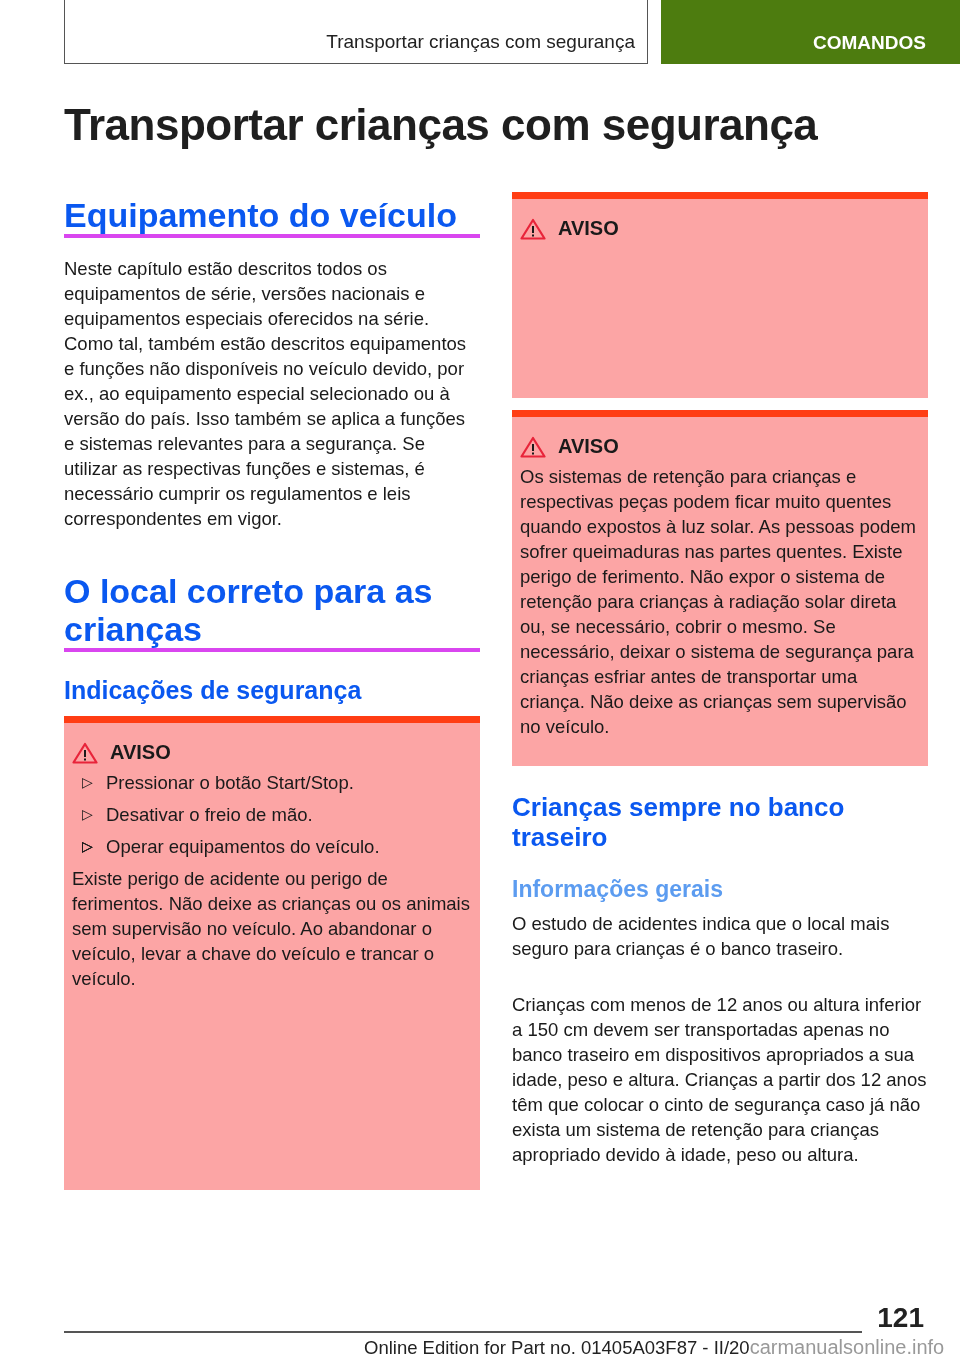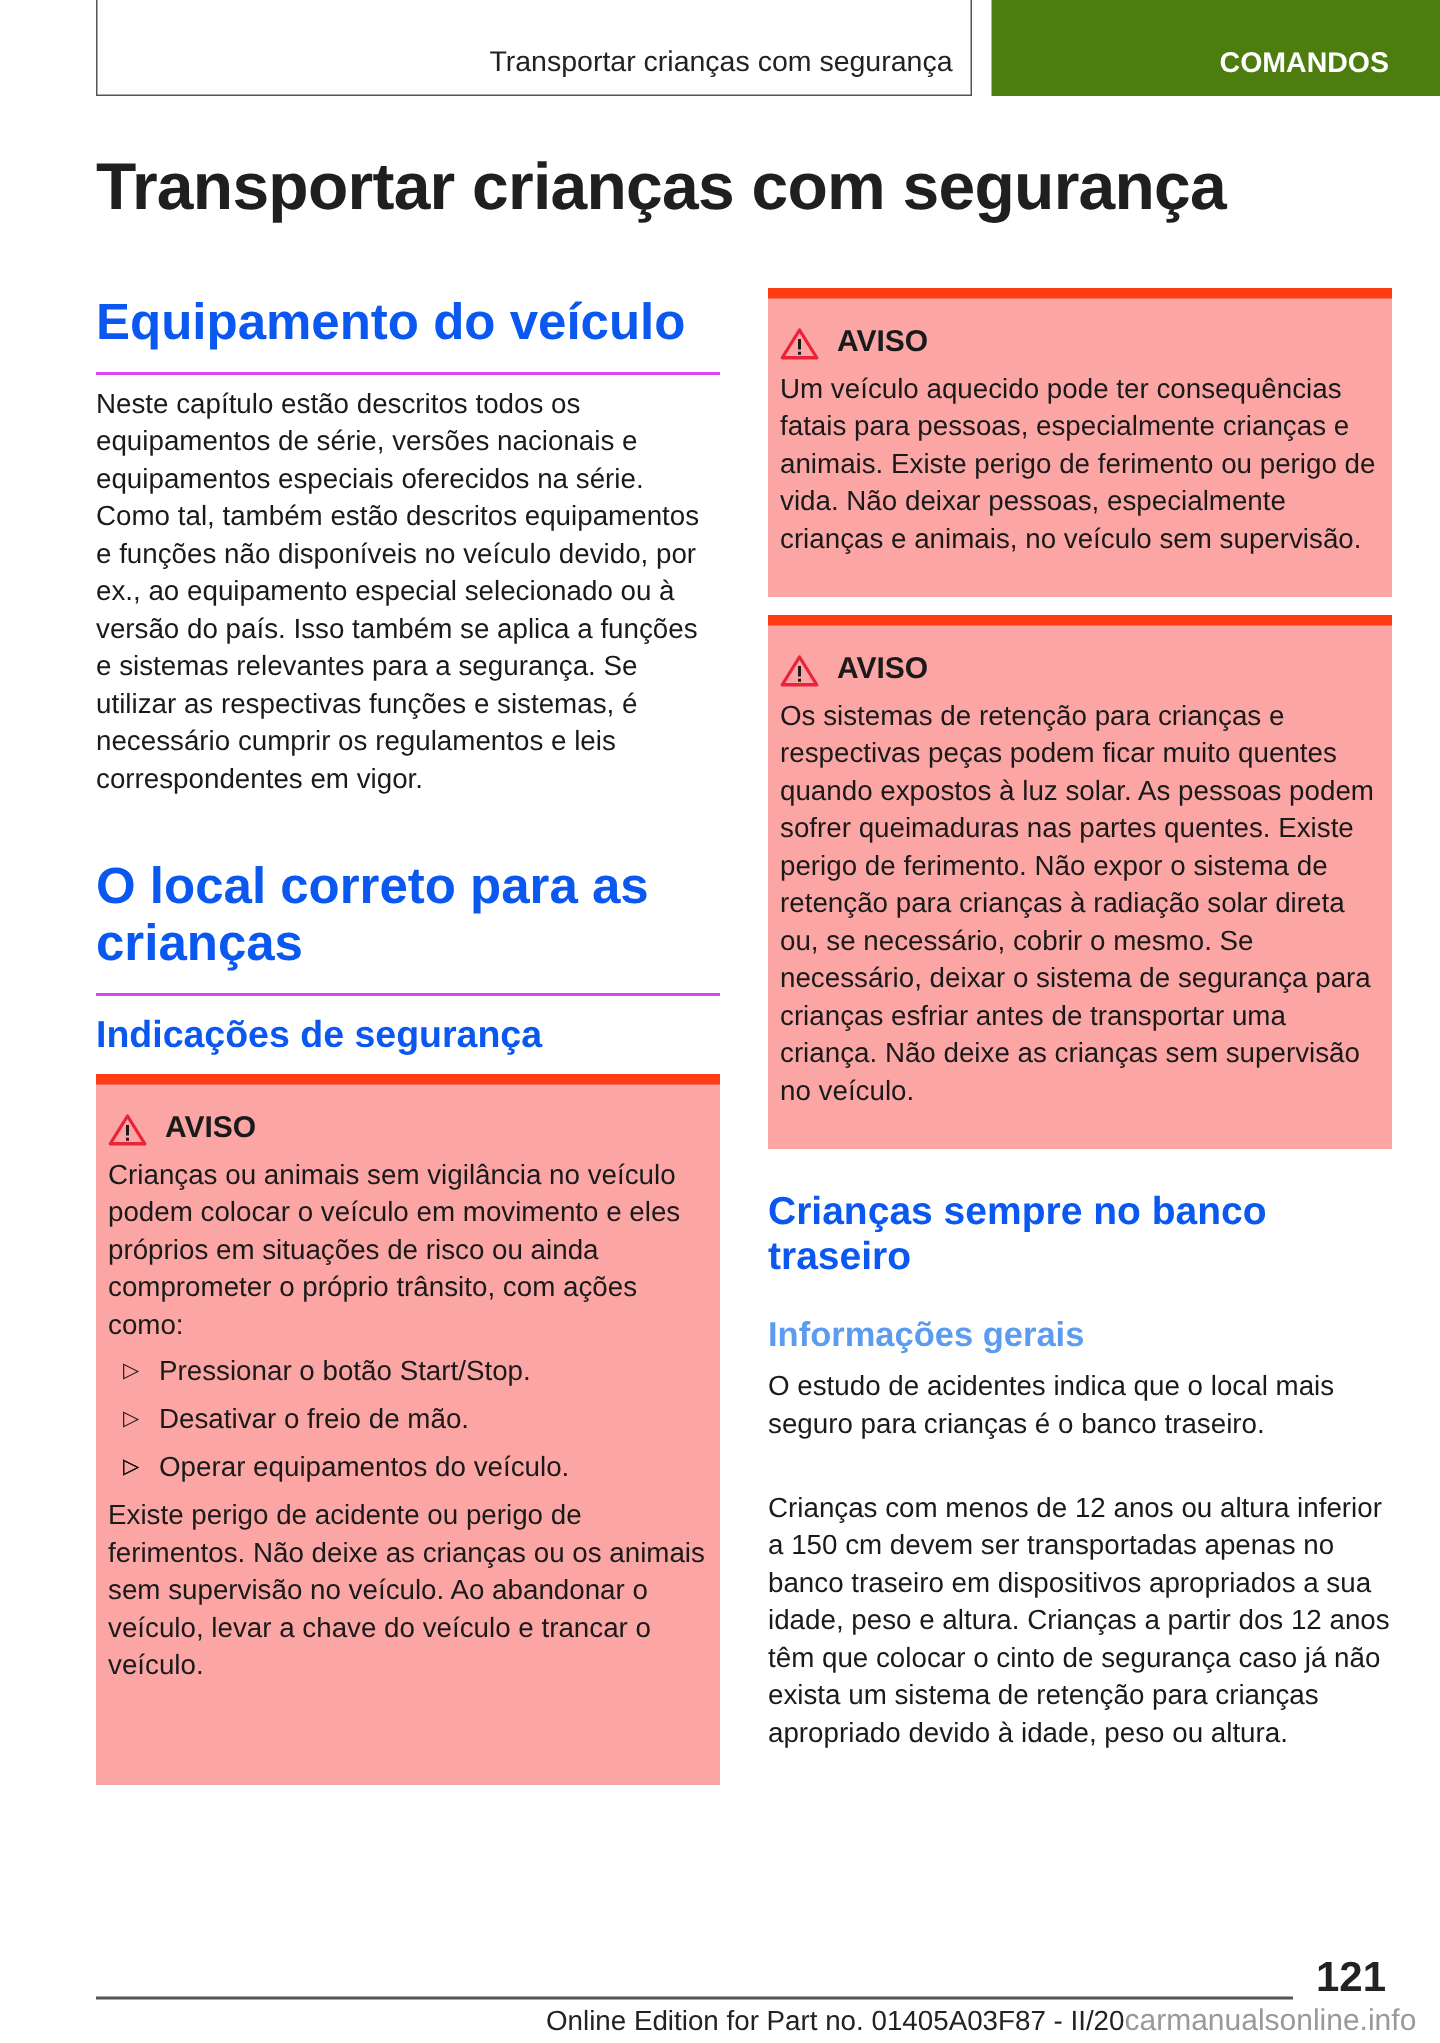--- a/index.html
+++ b/index.html
@@ -8,21 +8,21 @@
   .hdr-left { position:absolute; left:64px; top:0; width:584px; height:64px;
               border:1px solid #555; border-top:none; box-sizing:border-box; }
   .hdr-left span { position:absolute; right:12px; bottom:10px; font-size:19px; color:#222; }
   .hdr-right { position:absolute; left:661px; top:0; width:299px; height:64px; background:#4d7c0f; }
   .hdr-right span { position:absolute; right:34px; bottom:10px; font-size:19px; font-weight:bold; color:#fff; }
   .page-title { position:absolute; left:64px; top:100px; font-size:44px; font-weight:bold; letter-spacing:-0.5px; margin:0; color:#1f1f1f; }
   .col { position:absolute; top:0; }
   .col-left { left:64px; width:416px; }
   .col-right { left:512px; width:416px; }
   h2 { color:#0a58f0; font-size:34px; font-weight:bold; margin:0; line-height:38px; }
-  h2.rule { border-bottom:2px solid #d946ef; padding-bottom:14px; }
+  h2.rule { border-bottom:4px solid #d946ef; }
   h3 { color:#0a58f0; font-size:25px; font-weight:bold; margin:0; }
   h3.light { color:#5c9cf0; font-size:23px; }
   p { font-size:18.5px; line-height:25px; margin:0; color:#1a1a1a; }
   .warn { background:#fca5a5; border-top:7px solid #ff3d14; box-sizing:border-box; padding:18px 8px 18px 8px; }
   .warn-title { display:flex; align-items:center; font-weight:bold; font-size:20px; margin-bottom:6px; }
   .warn-title svg { margin-right:12px; }
   .bullets { list-style:none; margin:6px 0 6px 0; padding:0; }
   .bullets li { position:relative; padding-left:34px; font-size:18.5px; line-height:25px; margin-bottom:7px; }
   .bullets li .tri { position:absolute; left:10px; top:0; font-size:14px; }
   .footer-line { position:absolute; left:64px; top:1331px; width:798px; height:2px; background:#555; }
@@ -51,21 +51,20 @@
 
   <div class="warn" style="position:absolute; top:716px; width:416px; height:474px;">
     <div class="warn-title">
       <svg width="26" height="22" viewBox="0 0 26 22">
         <polygon points="13,2 24.5,20.5 1.5,20.5" fill="none" stroke="#e8243a" stroke-width="2.2" stroke-linejoin="round"></polygon>
         <rect x="12" y="8" width="2" height="7" fill="#1a1a1a"></rect>
         <rect x="12" y="16.5" width="2" height="2" fill="#1a1a1a"></rect>
       </svg>
       <span>AVISO</span>
     </div>
-    <p>Crianças ou animais sem vigilância no veículo podem colocar o veículo em movimento e eles próprios em situações de risco ou ainda comprometer o próprio trânsito, com ações como:</p>
     <ul class="bullets">
       <li><span class="tri">▷</span><span>Pressionar o botão Start/Stop.</span></li>
       <li><span class="tri">▷</span><span>Desativar o freio de mão.</span></li>
       <li><span class="tri">▷</span></li>
       <li><span class="tri">▷</span></li>
       <li><span class="tri">▷</span><span>Operar equipamentos do veículo.</span></li>
     </ul>
     <p>Existe perigo de acidente ou perigo de ferimentos. Não deixe as crianças ou os animais sem supervisão no veículo. Ao abandonar o veículo, levar a chave do veículo e trancar o veículo.</p>
   </div>
 </div>
@@ -73,21 +72,20 @@
 <div class="col col-right">
   <div class="warn" style="position:absolute; top:192px; width:416px; height:206px;">
     <div class="warn-title">
       <svg width="26" height="22" viewBox="0 0 26 22">
         <polygon points="13,2 24.5,20.5 1.5,20.5" fill="none" stroke="#e8243a" stroke-width="2.2" stroke-linejoin="round"></polygon>
         <rect x="12" y="8" width="2" height="7" fill="#1a1a1a"></rect>
         <rect x="12" y="16.5" width="2" height="2" fill="#1a1a1a"></rect>
       </svg>
       <span>AVISO</span>
     </div>
-    <p>Um veículo aquecido pode ter consequências fatais para pessoas, especialmente crianças e animais. Existe perigo de ferimento ou perigo de vida. Não deixar pessoas, especialmente crianças e animais, no veículo sem supervisão.</p>
   </div>
 
   <div class="warn" style="position:absolute; top:410px; width:416px; height:356px;">
     <div class="warn-title">
       <svg width="26" height="22" viewBox="0 0 26 22">
         <polygon points="13,2 24.5,20.5 1.5,20.5" fill="none" stroke="#e8243a" stroke-width="2.2" stroke-linejoin="round"></polygon>
         <rect x="12" y="8" width="2" height="7" fill="#1a1a1a"></rect>
         <rect x="12" y="16.5" width="2" height="2" fill="#1a1a1a"></rect>
       </svg>
       <span>AVISO</span>

